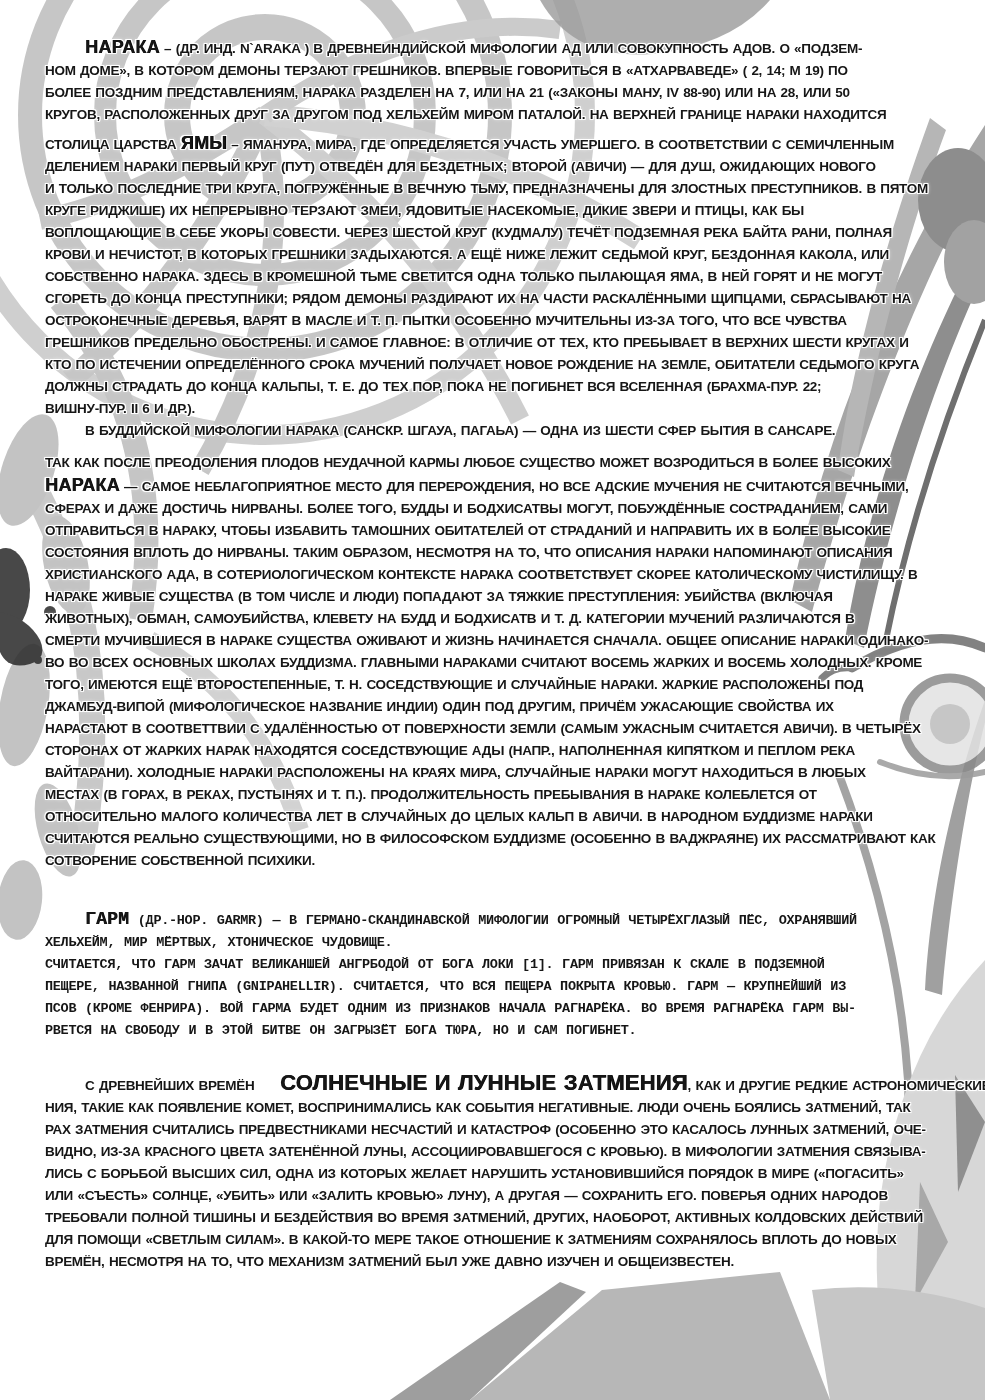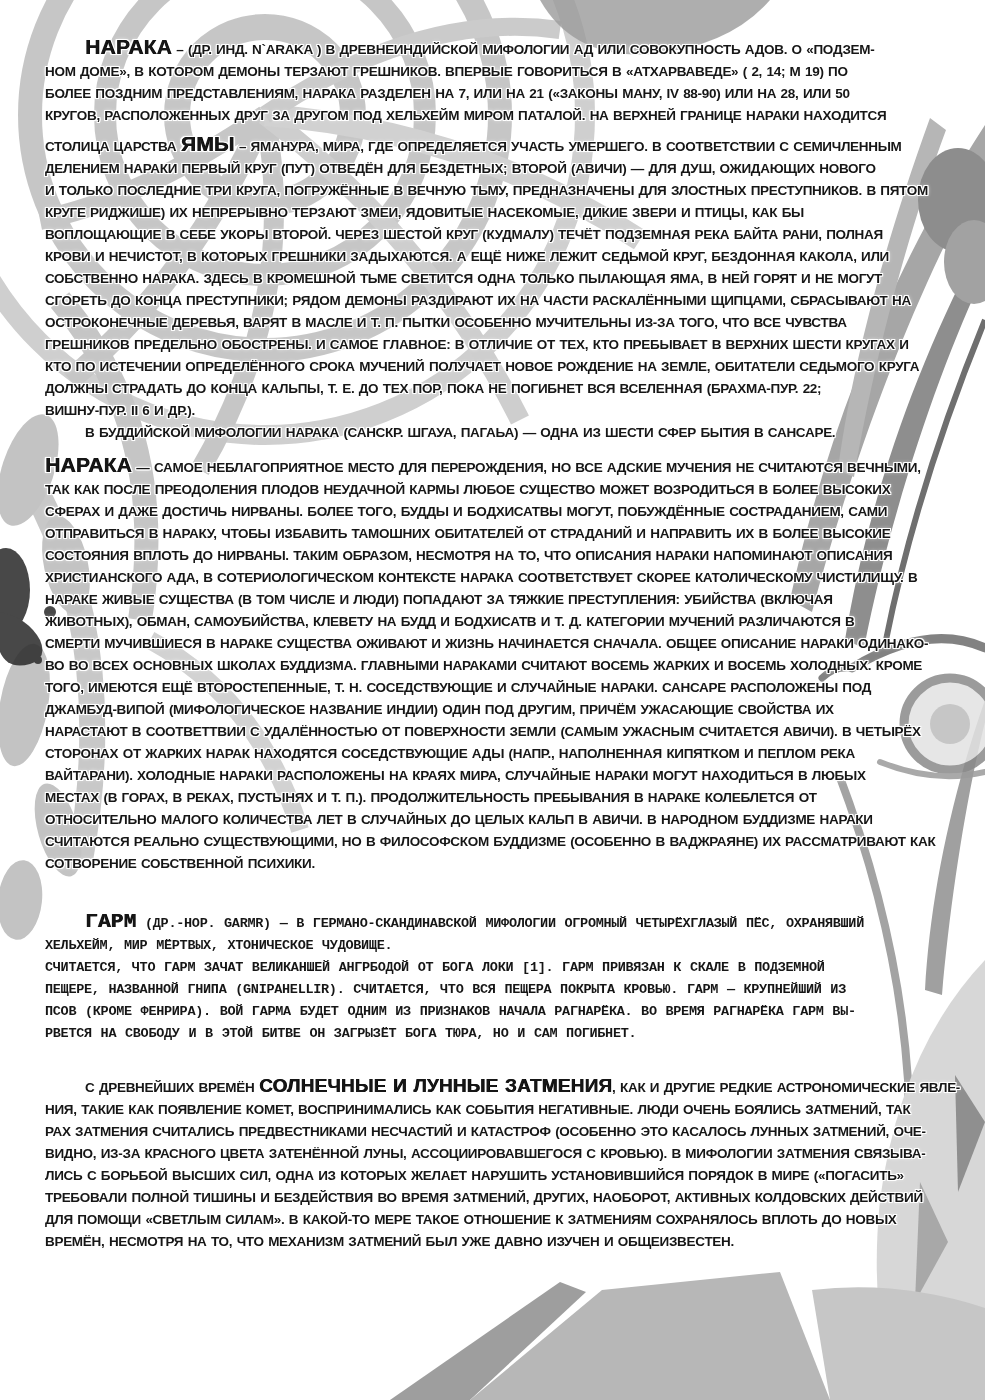--- a/index.html
+++ b/index.html
@@ -5,24 +5,24 @@
   html,body{margin:0;padding:0;background:#e8e8e8;}
   .page{position:relative;width:985px;height:1400px;background:#ffffff;overflow:hidden;
         font-family:"Liberation Sans",sans-serif;}
   .bg{position:absolute;left:0;top:0;width:985px;height:1400px;}
   .text-layer{position:absolute;left:45px;top:36px;width:915px;color:#161616;}
   .ln{white-space:nowrap;font-size:13.5px;line-height:22px;font-weight:700;
       letter-spacing:-0.3px;word-spacing:1px;
       text-shadow:1px 0 0 #fff,-1px 0 0 #fff,0 1px 0 #fff,0 -1px 0 #fff,
                   1px 1px 0 #fff,-1px -1px 0 #fff,1px -1px 0 #fff,-1px 1px 0 #fff,0 0 4px #fff;}
   .ind{padding-left:40px;}
-  .term{font-size:21px;letter-spacing:0.2px;
+  .term{font-size:18px;letter-spacing:0.2px;
       text-shadow:0.6px 0 0 #000,1.4px 0 0 #fff,-1.4px 0 0 #fff,0 1.4px 0 #fff,0 -1.4px 0 #fff,
                   1.4px 1.4px 0 #fff,-1.4px -1.4px 0 #fff,1.4px -1.4px 0 #fff,-1.4px 1.4px 0 #fff,0 0 4px #fff;}
-  .term-sm{font-size:19px;}
+  .term-sm{font-size:22px;margin-left:21px;}
   .g6{margin-top:6px;}
   .sec2{margin-top:10px;}
   .sec3{margin-top:36px;font-family:Liberation Mono, monospace;}
   .sec4{margin-top:30px;}
 </style>
 </head>
 <body>
 
 <div class="page">
 
@@ -88,44 +88,44 @@
 
     <div>
       <div class="ln ind"><span class="term">НАРАКА</span><span> – (ДР. ИНД. N`ARAKA ) В ДРЕВНЕИНДИЙСКОЙ МИФОЛОГИИ АД ИЛИ СОВОКУПНОСТЬ АДОВ. О «ПОДЗЕМ-</span></div>
       <div class="ln">НОМ ДОМЕ», В КОТОРОМ ДЕМОНЫ ТЕРЗАЮТ ГРЕШНИКОВ. ВПЕРВЫЕ ГОВОРИТЬСЯ В «АТХАРВАВЕДЕ» ( 2, 14; М 19) ПО</div>
       <div class="ln">БОЛЕЕ ПОЗДНИМ ПРЕДСТАВЛЕНИЯМ, НАРАКА РАЗДЕЛЕН НА 7, ИЛИ НА 21 («ЗАКОНЫ МАНУ, IV 88-90) ИЛИ НА 28, ИЛИ 50</div>
       <div class="ln">КРУГОВ, РАСПОЛОЖЕННЫХ ДРУГ ЗА ДРУГОМ ПОД ХЕЛЬХЕЙМ МИРОМ ПАТАЛОЙ. НА ВЕРХНЕЙ ГРАНИЦЕ НАРАКИ НАХОДИТСЯ</div>
       <div class="ln g6"><span>СТОЛИЦА ЦАРСТВА </span><span class="term">ЯМЫ</span><span> – ЯМАНУРА, МИРА, ГДЕ ОПРЕДЕЛЯЕТСЯ УЧАСТЬ УМЕРШЕГО. В СООТВЕТСТВИИ С СЕМИЧЛЕННЫМ</span></div>
       <div class="ln">ДЕЛЕНИЕМ НАРАКИ ПЕРВЫЙ КРУГ (ПУТ) ОТВЕДЁН ДЛЯ БЕЗДЕТНЫХ; ВТОРОЙ (АВИЧИ) — ДЛЯ ДУШ, ОЖИДАЮЩИХ НОВОГО</div>
       <div class="ln">И ТОЛЬКО ПОСЛЕДНИЕ ТРИ КРУГА, ПОГРУЖЁННЫЕ В ВЕЧНУЮ ТЬМУ, ПРЕДНАЗНАЧЕНЫ ДЛЯ ЗЛОСТНЫХ ПРЕСТУПНИКОВ. В ПЯТОМ</div>
       <div class="ln">КРУГЕ РИДЖИШЕ) ИХ НЕПРЕРЫВНО ТЕРЗАЮТ ЗМЕИ, ЯДОВИТЫЕ НАСЕКОМЫЕ, ДИКИЕ ЗВЕРИ И ПТИЦЫ, КАК БЫ</div>
-      <div class="ln">ВОПЛОЩАЮЩИЕ В СЕБЕ УКОРЫ ВТОРОЙ. ЧЕРЕЗ ШЕСТОЙ КРУГ (КУДМАЛУ) ТЕЧЁТ ПОДЗЕМНАЯ РЕКА БАЙТА РАНИ, ПОЛНАЯ</div>
+      <div class="ln">ВОПЛОЩАЮЩИЕ В СЕБЕ УКОРЫ СОВЕСТИ. ЧЕРЕЗ ШЕСТОЙ КРУГ (КУДМАЛУ) ТЕЧЁТ ПОДЗЕМНАЯ РЕКА БАЙТА РАНИ, ПОЛНАЯ</div>
       <div class="ln">КРОВИ И НЕЧИСТОТ, В КОТОРЫХ ГРЕШНИКИ ЗАДЫХАЮТСЯ. А ЕЩЁ НИЖЕ ЛЕЖИТ СЕДЬМОЙ КРУГ, БЕЗДОННАЯ КАКОЛА, ИЛИ</div>
       <div class="ln">СОБСТВЕННО НАРАКА. ЗДЕСЬ В КРОМЕШНОЙ ТЬМЕ СВЕТИТСЯ ОДНА ТОЛЬКО ПЫЛАЮЩАЯ ЯМА, В НЕЙ ГОРЯТ И НЕ МОГУТ</div>
       <div class="ln">СГОРЕТЬ ДО КОНЦА ПРЕСТУПНИКИ; РЯДОМ ДЕМОНЫ РАЗДИРАЮТ ИХ НА ЧАСТИ РАСКАЛЁННЫМИ ЩИПЦАМИ, СБРАСЫВАЮТ НА</div>
       <div class="ln">ОСТРОКОНЕЧНЫЕ ДЕРЕВЬЯ, ВАРЯТ В МАСЛЕ И Т. П. ПЫТКИ ОСОБЕННО МУЧИТЕЛЬНЫ ИЗ-ЗА ТОГО, ЧТО ВСЕ ЧУВСТВА</div>
       <div class="ln">ГРЕШНИКОВ ПРЕДЕЛЬНО ОБОСТРЕНЫ. И САМОЕ ГЛАВНОЕ: В ОТЛИЧИЕ ОТ ТЕХ, КТО ПРЕБЫВАЕТ В ВЕРХНИХ ШЕСТИ КРУГАХ И</div>
       <div class="ln">КТО ПО ИСТЕЧЕНИИ ОПРЕДЕЛЁННОГО СРОКА МУЧЕНИЙ ПОЛУЧАЕТ НОВОЕ РОЖДЕНИЕ НА ЗЕМЛЕ, ОБИТАТЕЛИ СЕДЬМОГО КРУГА</div>
       <div class="ln">ДОЛЖНЫ СТРАДАТЬ ДО КОНЦА КАЛЬПЫ, Т. Е. ДО ТЕХ ПОР, ПОКА НЕ ПОГИБНЕТ ВСЯ ВСЕЛЕННАЯ (БРАХМА-ПУР. 22;</div>
       <div class="ln">ВИШНУ-ПУР. II 6 И ДР.).</div>
       <div class="ln ind">В БУДДИЙСКОЙ МИФОЛОГИИ НАРАКА (САНСКР. ШГАУА, ПАГАЬА) — ОДНА ИЗ ШЕСТИ СФЕР БЫТИЯ В САНСАРЕ.</div>
     </div>
 
     <div class="sec2">
+      <div class="ln">ТАК КАК ПОСЛЕ ПРЕОДОЛЕНИЯ ПЛОДОВ НЕУДАЧНОЙ КАРМЫ ЛЮБОЕ СУЩЕСТВО МОЖЕТ ВОЗРОДИТЬСЯ В БОЛЕЕ ВЫСОКИХ</div>
       <div class="ln"><span class="term">НАРАКА</span><span> — САМОЕ НЕБЛАГОПРИЯТНОЕ МЕСТО ДЛЯ ПЕРЕРОЖДЕНИЯ, НО ВСЕ АДСКИЕ МУЧЕНИЯ НЕ СЧИТАЮТСЯ ВЕЧНЫМИ,</span></div>
-      <div class="ln">ТАК КАК ПОСЛЕ ПРЕОДОЛЕНИЯ ПЛОДОВ НЕУДАЧНОЙ КАРМЫ ЛЮБОЕ СУЩЕСТВО МОЖЕТ ВОЗРОДИТЬСЯ В БОЛЕЕ ВЫСОКИХ</div>
       <div class="ln">СФЕРАХ И ДАЖЕ ДОСТИЧЬ НИРВАНЫ. БОЛЕЕ ТОГО, БУДДЫ И БОДХИСАТВЫ МОГУТ, ПОБУЖДЁННЫЕ СОСТРАДАНИЕМ, САМИ</div>
       <div class="ln">ОТПРАВИТЬСЯ В НАРАКУ, ЧТОБЫ ИЗБАВИТЬ ТАМОШНИХ ОБИТАТЕЛЕЙ ОТ СТРАДАНИЙ И НАПРАВИТЬ ИХ В БОЛЕЕ ВЫСОКИЕ</div>
       <div class="ln">СОСТОЯНИЯ ВПЛОТЬ ДО НИРВАНЫ. ТАКИМ ОБРАЗОМ, НЕСМОТРЯ НА ТО, ЧТО ОПИСАНИЯ НАРАКИ НАПОМИНАЮТ ОПИСАНИЯ</div>
       <div class="ln">ХРИСТИАНСКОГО АДА, В СОТЕРИОЛОГИЧЕСКОМ КОНТЕКСТЕ НАРАКА СООТВЕТСТВУЕТ СКОРЕЕ КАТОЛИЧЕСКОМУ ЧИСТИЛИЩУ. В</div>
       <div class="ln">НАРАКЕ ЖИВЫЕ СУЩЕСТВА (В ТОМ ЧИСЛЕ И ЛЮДИ) ПОПАДАЮТ ЗА ТЯЖКИЕ ПРЕСТУПЛЕНИЯ: УБИЙСТВА (ВКЛЮЧАЯ</div>
       <div class="ln">ЖИВОТНЫХ), ОБМАН, САМОУБИЙСТВА, КЛЕВЕТУ НА БУДД И БОДХИСАТВ И Т. Д. КАТЕГОРИИ МУЧЕНИЙ РАЗЛИЧАЮТСЯ В</div>
       <div class="ln">СМЕРТИ МУЧИВШИЕСЯ В НАРАКЕ СУЩЕСТВА ОЖИВАЮТ И ЖИЗНЬ НАЧИНАЕТСЯ СНАЧАЛА. ОБЩЕЕ ОПИСАНИЕ НАРАКИ ОДИНАКО-</div>
       <div class="ln">ВО ВО ВСЕХ ОСНОВНЫХ ШКОЛАХ БУДДИЗМА. ГЛАВНЫМИ НАРАКАМИ СЧИТАЮТ ВОСЕМЬ ЖАРКИХ И ВОСЕМЬ ХОЛОДНЫХ. КРОМЕ</div>
-      <div class="ln">ТОГО, ИМЕЮТСЯ ЕЩЁ ВТОРОСТЕПЕННЫЕ, Т. Н. СОСЕДСТВУЮЩИЕ И СЛУЧАЙНЫЕ НАРАКИ. САНСАРЕ РАСПОЛОЖЕНЫ ПОД</div>
+      <div class="ln">ТОГО, ИМЕЮТСЯ ЕЩЁ ВТОРОСТЕПЕННЫЕ, Т. Н. СОСЕДСТВУЮЩИЕ И СЛУЧАЙНЫЕ НАРАКИ. ЖАРКИЕ РАСПОЛОЖЕНЫ ПОД</div>
       <div class="ln">ДЖАМБУД-ВИПОЙ (МИФОЛОГИЧЕСКОЕ НАЗВАНИЕ ИНДИИ) ОДИН ПОД ДРУГИМ, ПРИЧЁМ УЖАСАЮЩИЕ СВОЙСТВА ИХ</div>
       <div class="ln">НАРАСТАЮТ В СООТВЕТТВИИ С УДАЛЁННОСТЬЮ ОТ ПОВЕРХНОСТИ ЗЕМЛИ (САМЫМ УЖАСНЫМ СЧИТАЕТСЯ АВИЧИ). В ЧЕТЫРЁХ</div>
       <div class="ln">СТОРОНАХ ОТ ЖАРКИХ НАРАК НАХОДЯТСЯ СОСЕДСТВУЮЩИЕ АДЫ (НАПР., НАПОЛНЕННАЯ КИПЯТКОМ И ПЕПЛОМ РЕКА</div>
       <div class="ln">ВАЙТАРАНИ). ХОЛОДНЫЕ НАРАКИ РАСПОЛОЖЕНЫ НА КРАЯХ МИРА, СЛУЧАЙНЫЕ НАРАКИ МОГУТ НАХОДИТЬСЯ В ЛЮБЫХ</div>
       <div class="ln">МЕСТАХ (В ГОРАХ, В РЕКАХ, ПУСТЫНЯХ И Т. П.). ПРОДОЛЖИТЕЛЬНОСТЬ ПРЕБЫВАНИЯ В НАРАКЕ КОЛЕБЛЕТСЯ ОТ</div>
       <div class="ln">ОТНОСИТЕЛЬНО МАЛОГО КОЛИЧЕСТВА ЛЕТ В СЛУЧАЙНЫХ ДО ЦЕЛЫХ КАЛЬП В АВИЧИ. В НАРОДНОМ БУДДИЗМЕ НАРАКИ</div>
       <div class="ln">СЧИТАЮТСЯ РЕАЛЬНО СУЩЕСТВУЮЩИМИ, НО В ФИЛОСОФСКОМ БУДДИЗМЕ (ОСОБЕННО В ВАДЖРАЯНЕ) ИХ РАССМАТРИВАЮТ КАК</div>
       <div class="ln">СОТВОРЕНИЕ СОБСТВЕННОЙ ПСИХИКИ.</div>
     </div>
 
@@ -137,19 +137,20 @@
       <div class="ln">ПСОВ (КРОМЕ ФЕНРИРА). ВОЙ ГАРМА БУДЕТ ОДНИМ ИЗ ПРИЗНАКОВ НАЧАЛА РАГНАРЁКА. ВО ВРЕМЯ РАГНАРЁКА ГАРМ ВЫ-</div>
       <div class="ln">РВЕТСЯ НА СВОБОДУ И В ЭТОЙ БИТВЕ ОН ЗАГРЫЗЁТ БОГА ТЮРА, НО И САМ ПОГИБНЕТ.</div>
     </div>
 
     <div class="sec4">
       <div class="ln ind"><span>С ДРЕВНЕЙШИХ ВРЕМЁН </span><span class="term term-sm">СОЛНЕЧНЫЕ И ЛУННЫЕ ЗАТМЕНИЯ</span><span>, КАК И ДРУГИЕ РЕДКИЕ АСТРОНОМИЧЕСКИЕ ЯВЛЕ-</span></div>
       <div class="ln">НИЯ, ТАКИЕ КАК ПОЯВЛЕНИЕ КОМЕТ, ВОСПРИНИМАЛИСЬ КАК СОБЫТИЯ НЕГАТИВНЫЕ. ЛЮДИ ОЧЕНЬ БОЯЛИСЬ ЗАТМЕНИЙ, ТАК</div>
       <div class="ln">РАХ ЗАТМЕНИЯ СЧИТАЛИСЬ ПРЕДВЕСТНИКАМИ НЕСЧАСТИЙ И КАТАСТРОФ (ОСОБЕННО ЭТО КАСАЛОСЬ ЛУННЫХ ЗАТМЕНИЙ, ОЧЕ-</div>
       <div class="ln">ВИДНО, ИЗ-ЗА КРАСНОГО ЦВЕТА ЗАТЕНЁННОЙ ЛУНЫ, АССОЦИИРОВАВШЕГОСЯ С КРОВЬЮ). В МИФОЛОГИИ ЗАТМЕНИЯ СВЯЗЫВА-</div>
       <div class="ln">ЛИСЬ С БОРЬБОЙ ВЫСШИХ СИЛ, ОДНА ИЗ КОТОРЫХ ЖЕЛАЕТ НАРУШИТЬ УСТАНОВИВШИЙСЯ ПОРЯДОК В МИРЕ («ПОГАСИТЬ»</div>
+      <div class="ln">ИЛИ «СЪЕСТЬ» СОЛНЦЕ, «УБИТЬ» ИЛИ «ЗАЛИТЬ КРОВЬЮ» ЛУНУ), А ДРУГАЯ — СОХРАНИТЬ ЕГО. ПОВЕРЬЯ ОДНИХ НАРОДОВ</div>
       <div class="ln">ТРЕБОВАЛИ ПОЛНОЙ ТИШИНЫ И БЕЗДЕЙСТВИЯ ВО ВРЕМЯ ЗАТМЕНИЙ, ДРУГИХ, НАОБОРОТ, АКТИВНЫХ КОЛДОВСКИХ ДЕЙСТВИЙ</div>
       <div class="ln">ДЛЯ ПОМОЩИ «СВЕТЛЫМ СИЛАМ». В КАКОЙ-ТО МЕРЕ ТАКОЕ ОТНОШЕНИЕ К ЗАТМЕНИЯМ СОХРАНЯЛОСЬ ВПЛОТЬ ДО НОВЫХ</div>
       <div class="ln">ВРЕМЁН, НЕСМОТРЯ НА ТО, ЧТО МЕХАНИЗМ ЗАТМЕНИЙ БЫЛ УЖЕ ДАВНО ИЗУЧЕН И ОБЩЕИЗВЕСТЕН.</div>
     </div>
 
   </div>
 </div>
 
 </body></html>

